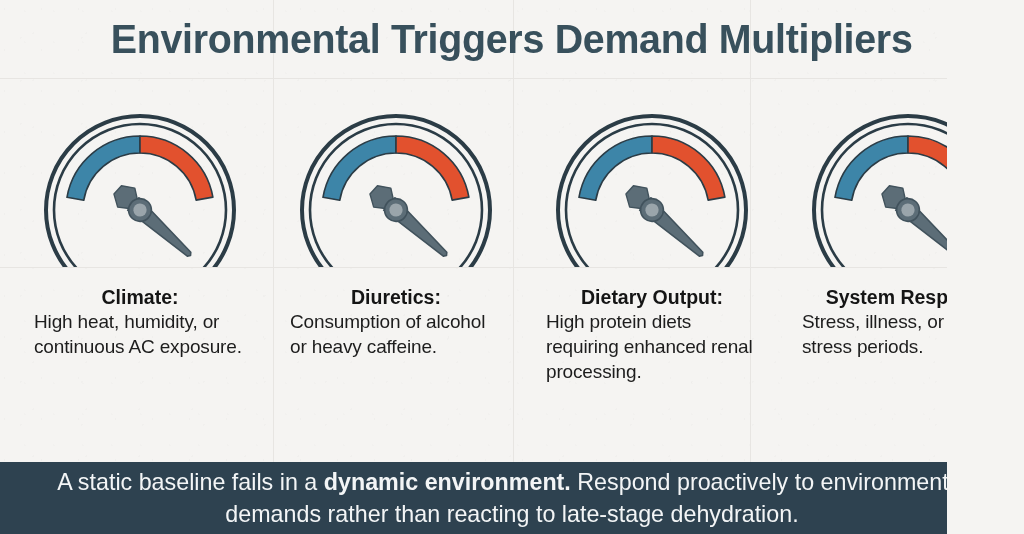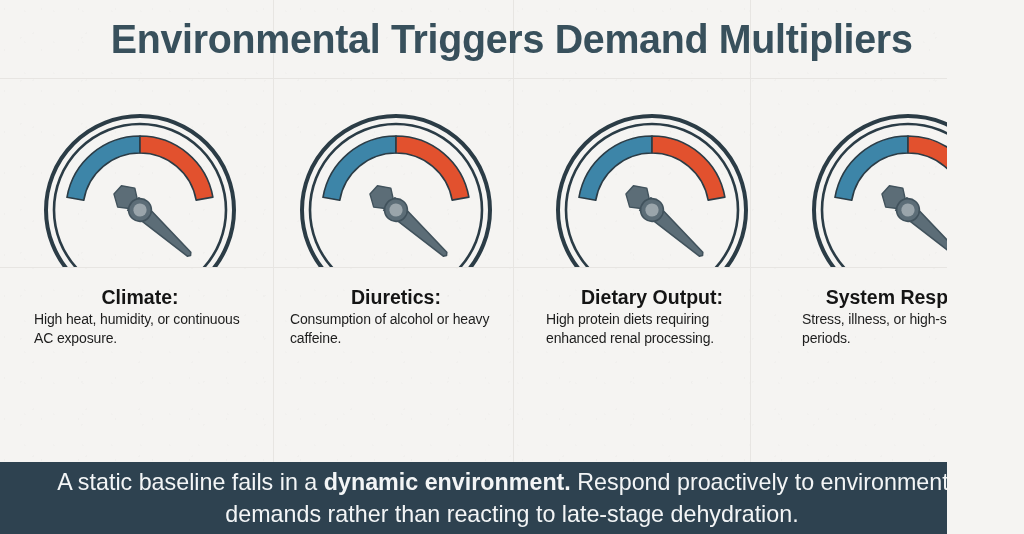--- a/index.html
+++ b/index.html
@@ -97,21 +97,21 @@
     display: block;
     text-align: center;
     font-size: 19.5px;
     font-weight: bold;
     color: #151515;
     line-height: 1.25;
     margin-bottom: 1px;
   }
   .caption-body {
     display: block;
-    font-size: 14px;
+    font-size: 19px;
     color: #1d1d1d;
     line-height: 1.30;
     letter-spacing: -0.15px;
   }
 
   
   .footer {
     position: absolute;
     left: 0; top: 462px;
     width: 1024px;

